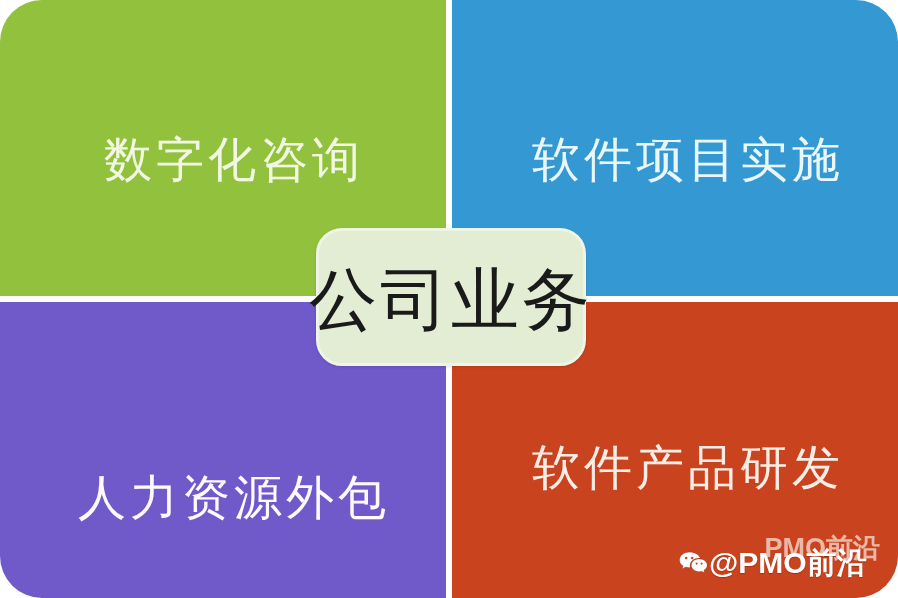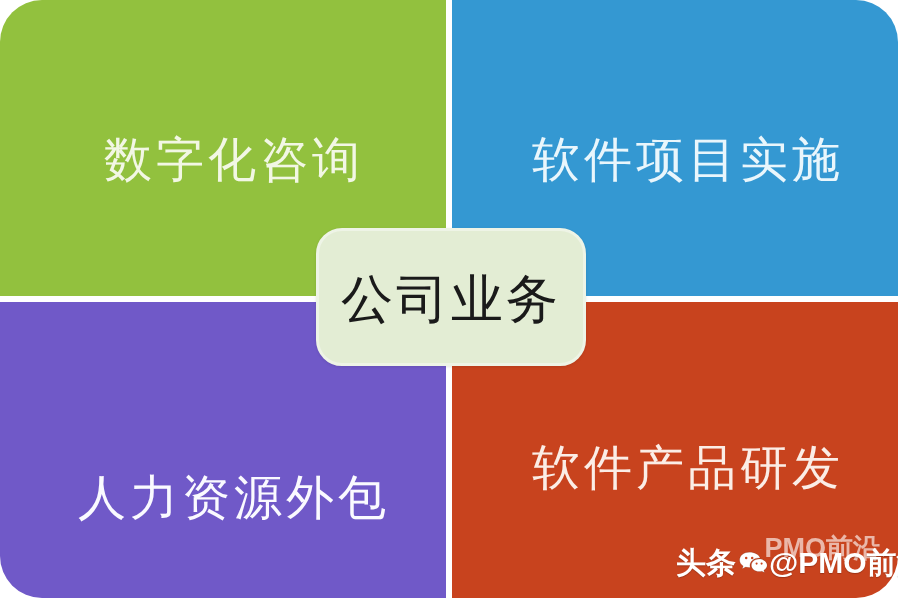--- a/index.html
+++ b/index.html
@@ -95,21 +95,21 @@
     background: #E3EDD4;
     border: 3px solid #EEF4E6;
     border-radius: 26px;
     display: flex;
     align-items: center;
     justify-content: center;
     box-sizing: border-box;
     box-shadow: 0 1px 3px rgba(0,0,0,0.10);
   }
   #center-box .center-label {
-    font-size: 52px;
+    font-size: 68px;
     letter-spacing: 3px;
     line-height: 1;
     color: #1A1A1A;
     white-space: nowrap;
     transform: translateY(2px);
   }
 
   
   #watermark {
     position: absolute;
@@ -186,21 +186,20 @@
   <div class="seam" id="seam-v"></div>
   <div class="seam" id="seam-h"></div>
 
   <div id="center-box" style="background: rgb(227, 237, 212);">
     <span class="center-label" style="color: rgb(26, 26, 26);">公司业务</span>
   </div>
 
   <div id="watermark">
     <div id="wm-ghost">PMO前沿</div>
     <div id="wm-main">
-      <span class="wm-text" style="color: rgb(255, 255, 255);">头条</span>
       <span id="wm-icon">
         <svg viewBox="0 0 30 26" width="30" height="26" aria-hidden="true">
           <path d="M11.3 2.2C5.9 2.2 1.6 5.6 1.6 9.9c0 2.4 1.4 4.6 3.6 6L4.3 18.7l3.3-1.7c1.1 .3 2.3 .5 3.7 .5 .3 0 .6 0 .9 0 -.2-.6-.3-1.3-.3-2 0-4.2 4.1-7.6 9.2-7.6 .3 0 .7 0 1 .1C21.2 4.8 16.8 2.2 11.3 2.2z" fill="#ffffff" stroke="rgba(0,0,0,0.20)" stroke-width="0.6"></path>
           <circle cx="8.2" cy="8.0" r="1.25" fill="#C8431E"></circle>
           <circle cx="14.2" cy="8.0" r="1.25" fill="#C8431E"></circle>
           <path d="M29.1 15.3c0-3.5-3.5-6.3-7.9-6.3 -4.3 0-7.8 2.8-7.8 6.3 0 3.5 3.5 6.3 7.8 6.3 .9 0 1.8-.1 2.7-.4l2.6 1.4 -.7-2.3C27.8 19.1 29.1 17.3 29.1 15.3z" fill="#ffffff" stroke="rgba(0,0,0,0.20)" stroke-width="0.6"></path>
           <circle cx="18.6" cy="13.6" r="1.05" fill="#C8431E"></circle>
           <circle cx="23.6" cy="13.6" r="1.05" fill="#C8431E"></circle>
         </svg>
       </span>

